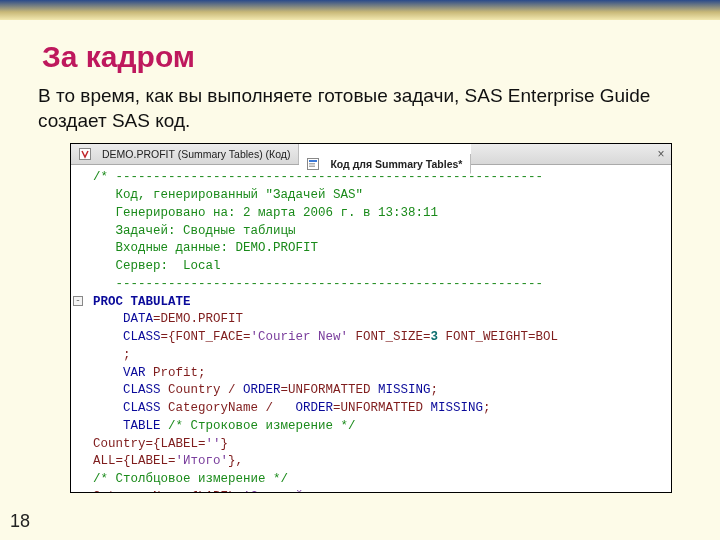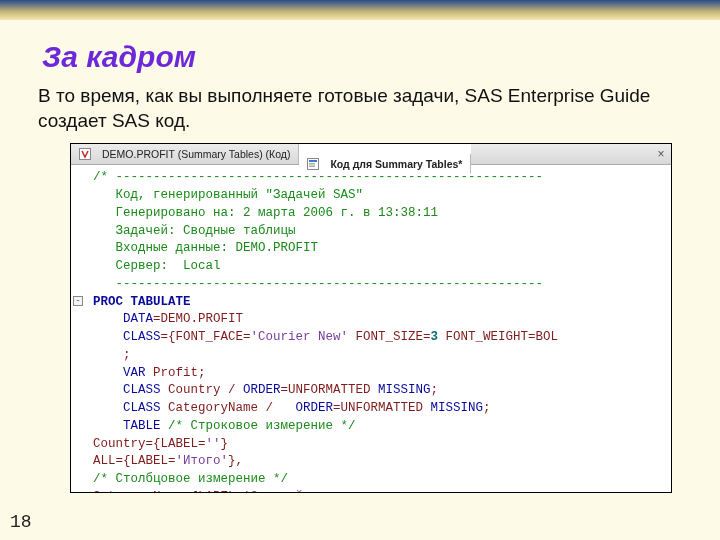--- a/index.html
+++ b/index.html
@@ -16,23 +16,22 @@
     top: 0; left: 0; right: 0;
     height: 20px;
     background: linear-gradient(to bottom, #2a4a8a 0%, #c8b878 60%, #f2e8b0 100%);
   }
   .content {
     position: absolute;
     top: 26px; left: 0; right: 0; bottom: 0;
     padding: 10px 24px 0 24px;
   }
   .slide-title {
-    color: #6d28d9;
+    color: #be185d;
     font-size: 30px;
-    font-style: italic;
     font-weight: bold;
     margin: 4px 0 10px 18px;
   }
   .slide-body {
     color: #111;
     font-size: 19px;
     line-height: 1.3;
     margin: 0 0 10px 14px;
     padding-right: 10px;
   }
@@ -120,21 +119,20 @@
   .c-kw2     { color: #0a0a9a; }
   .c-string  { color: #7a3e9d; }
   .c-number  { color: #0a6e6e; font-weight: bold; }
   .c-plain   { color: #7f1d1d; }
   .page-number {
     position: absolute;
     left: 10px;
     bottom: 8px;
     font-size: 18px;
     color: #222;
-    font-family: Liberation Mono, monospace;
   }
 </style>
 </head>
 <body>
 
 <div class="top-accent"></div>
 
 <div class="content">
   <h1 class="slide-title">За кадром</h1>
   <p class="slide-body">В то время, как вы выполняете готовые задачи, SAS Enterprise Guide создает SAS код.</p>

